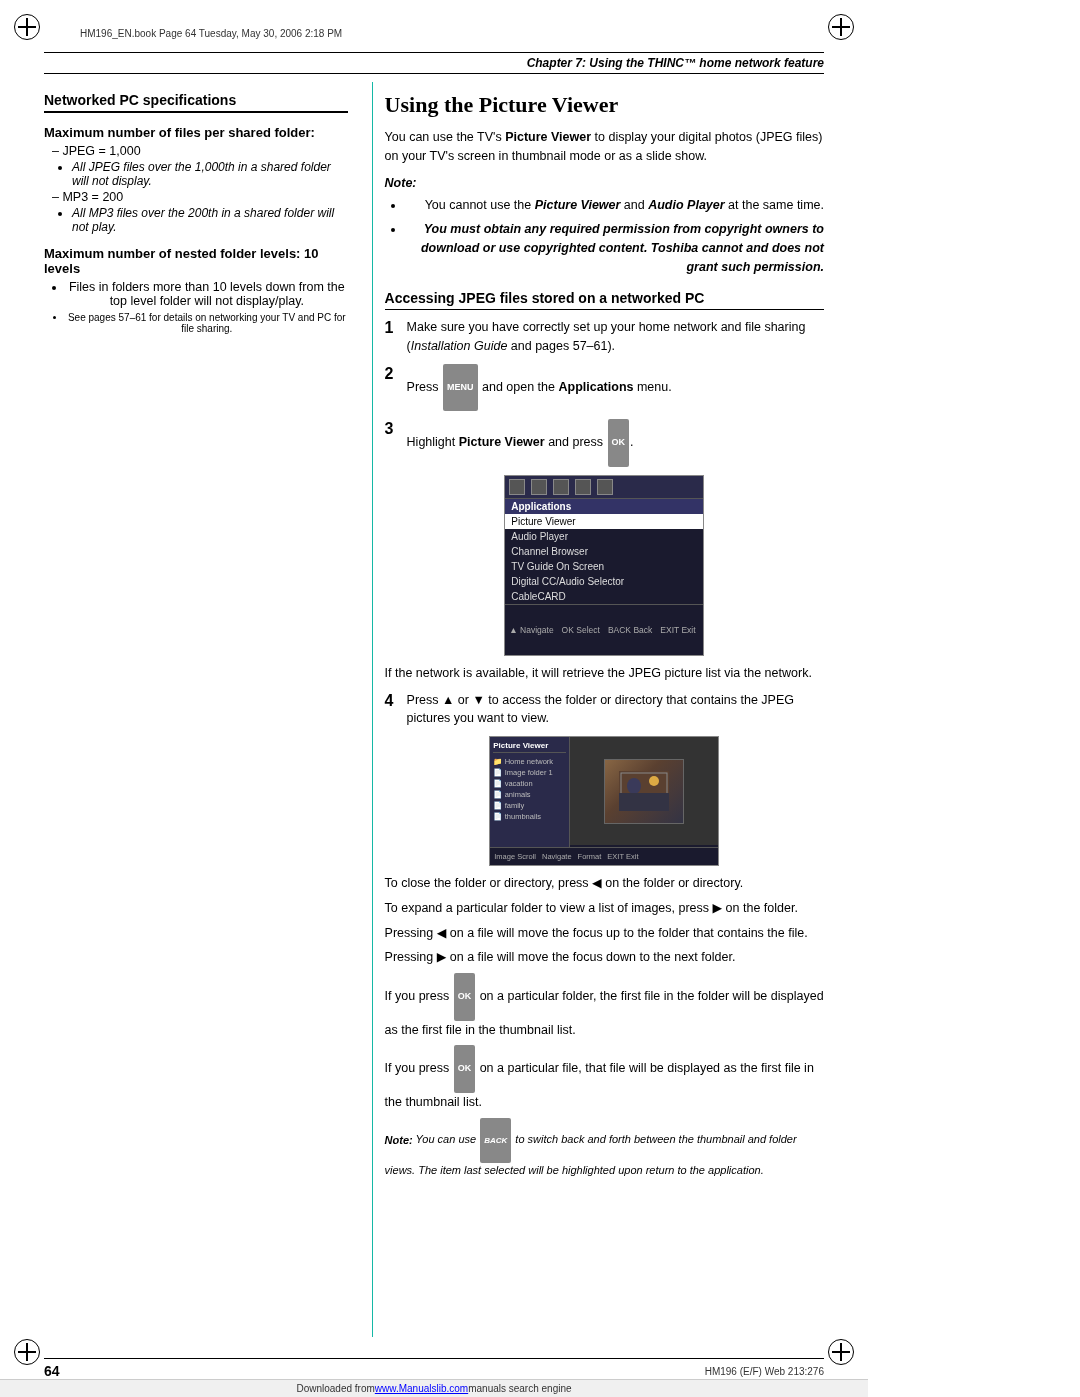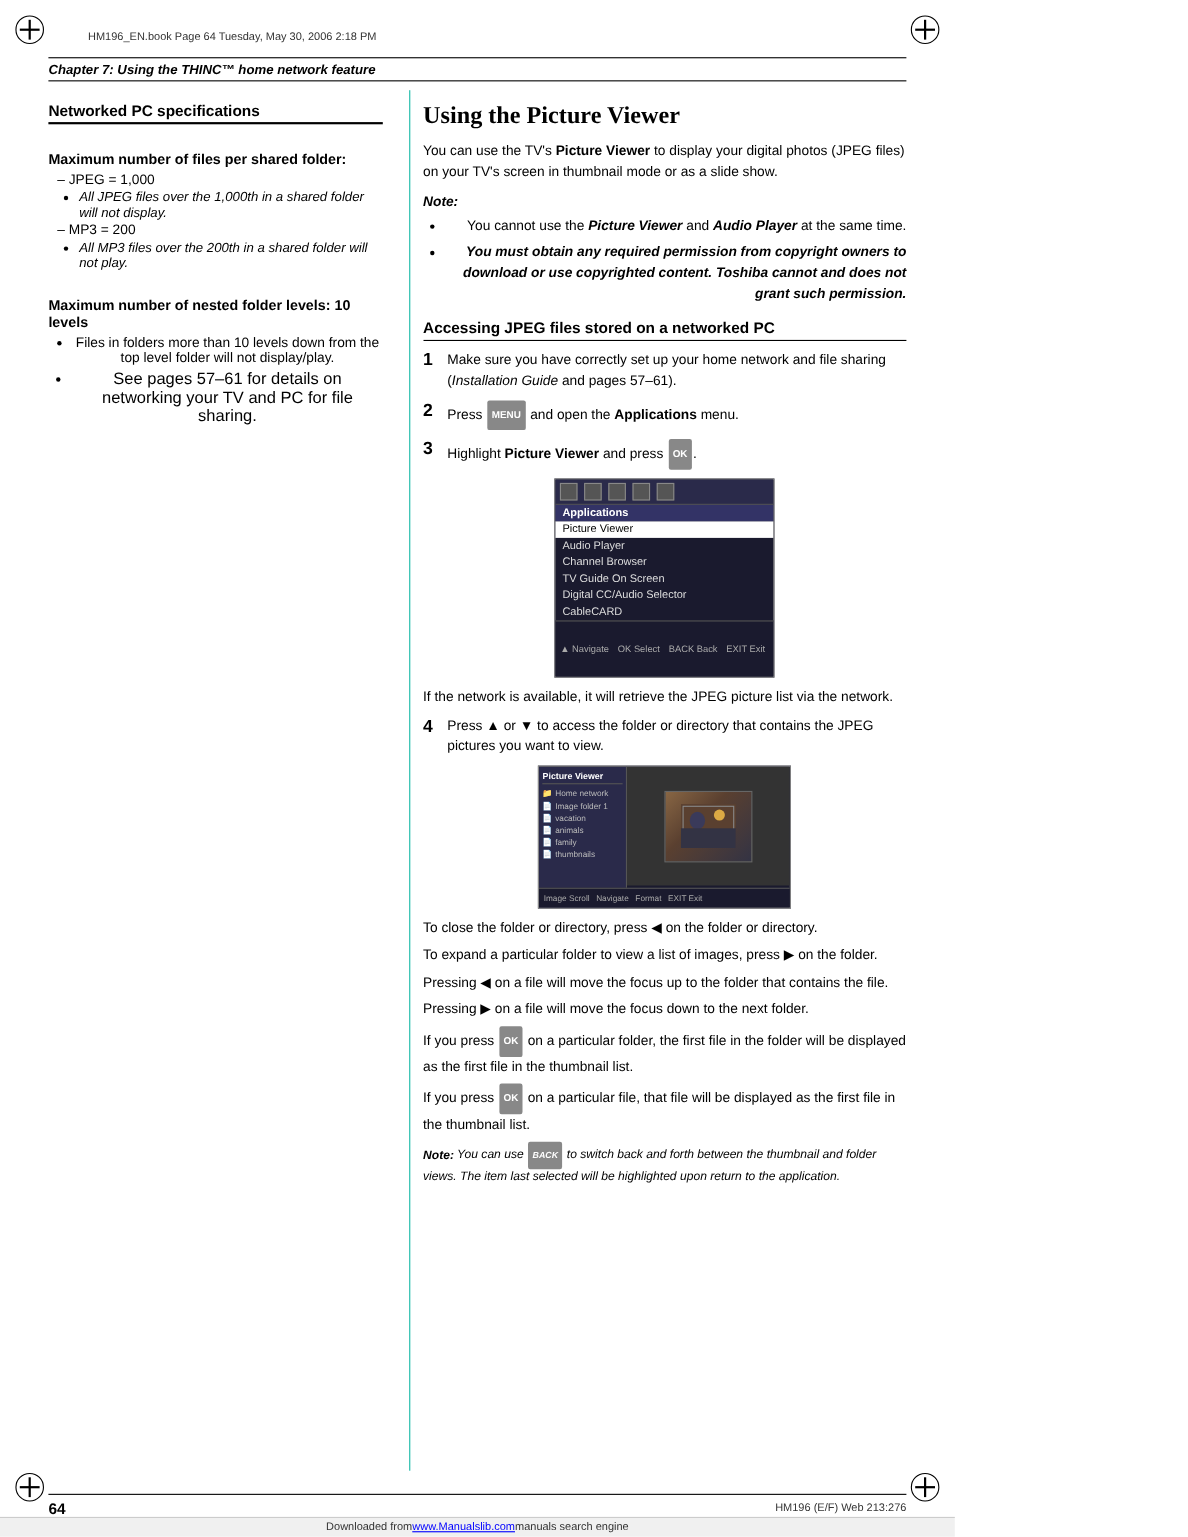--- a/index.html
+++ b/index.html
@@ -25,21 +25,21 @@
     .header-bar {
       position: absolute;
       top: 52px;
       left: 44px;
       right: 44px;
       height: 22px;
       border-top: 1px solid #000;
       border-bottom: 1px solid #000;
       display: flex;
       align-items: center;
-      justify-content: flex-start;
+      justify-content: flex-end;
     }
     .header-bar-text {
       font-size: 12px;
       font-style: italic;
       font-weight: bold;
     }
 
     
     .header-fileinfo {
       position: absolute;
@@ -81,21 +81,21 @@
       font-size: 14px;
       font-weight: bold;
       border-bottom: 2px solid #000;
       padding-bottom: 3px;
       margin-bottom: 10px;
     }
 
     .subsection-heading {
       font-size: 13px;
       font-weight: bold;
-      margin-top: 24px;
+      margin-top: 12px;
       margin-bottom: 4px;
     }
 
     .big-heading {
       font-size: 22px;
       font-weight: bold;
       font-family: 'Times New Roman', Times, serif;
       margin-bottom: 10px;
     }
 
@@ -150,21 +150,21 @@
       flex: 1;
     }
 
     
     .btn-inline {
       display: inline-block;
       background: #888;
       color: #fff;
       font-size: 9px;
       font-weight: bold;
-      padding: 7px 4px;
+      padding: 17px 4px;
       border-radius: 2px;
       vertical-align: middle;
       margin: 0 1px;
     }
 
     .screenshot-menu {
       width: 200px;
       background: #1a1a2e;
       border: 1px solid #888;
       font-size: 10px;
@@ -420,21 +420,21 @@
       <ul class="bullet-list">
         <li>All MP3 files over the 200th in a shared folder will not play.</li>
       </ul>
 
       <div class="subsection-heading">
         <span>Maximum number of nested folder levels:</span> <span>10 levels</span>
       </div>
 
       <ul class="bullet-list-plain" style="list-style:disc;margin-left:22px;">
         <li style="font-size:12.5px;margin-bottom:4px;">Files in folders more than 10 levels down from the top level folder will not display/play.</li>
-        <li style="font-size:15px;margin-bottom:4px;">See pages 57–61 for details on networking your TV and PC for file sharing.</li>
+        <li style="font-size:10px;margin-bottom:4px;">See pages 57–61 for details on networking your TV and PC for file sharing.</li>
       </ul>
     </div>
 
     <div class="right-col">
       <div class="big-heading">Using the Picture Viewer</div>
 
       <p class="body-text">
         You can use the TV's <strong>Picture Viewer</strong> to display your digital photos (JPEG files) on your TV's screen in thumbnail mode or as a slide show.
       </p>
 

